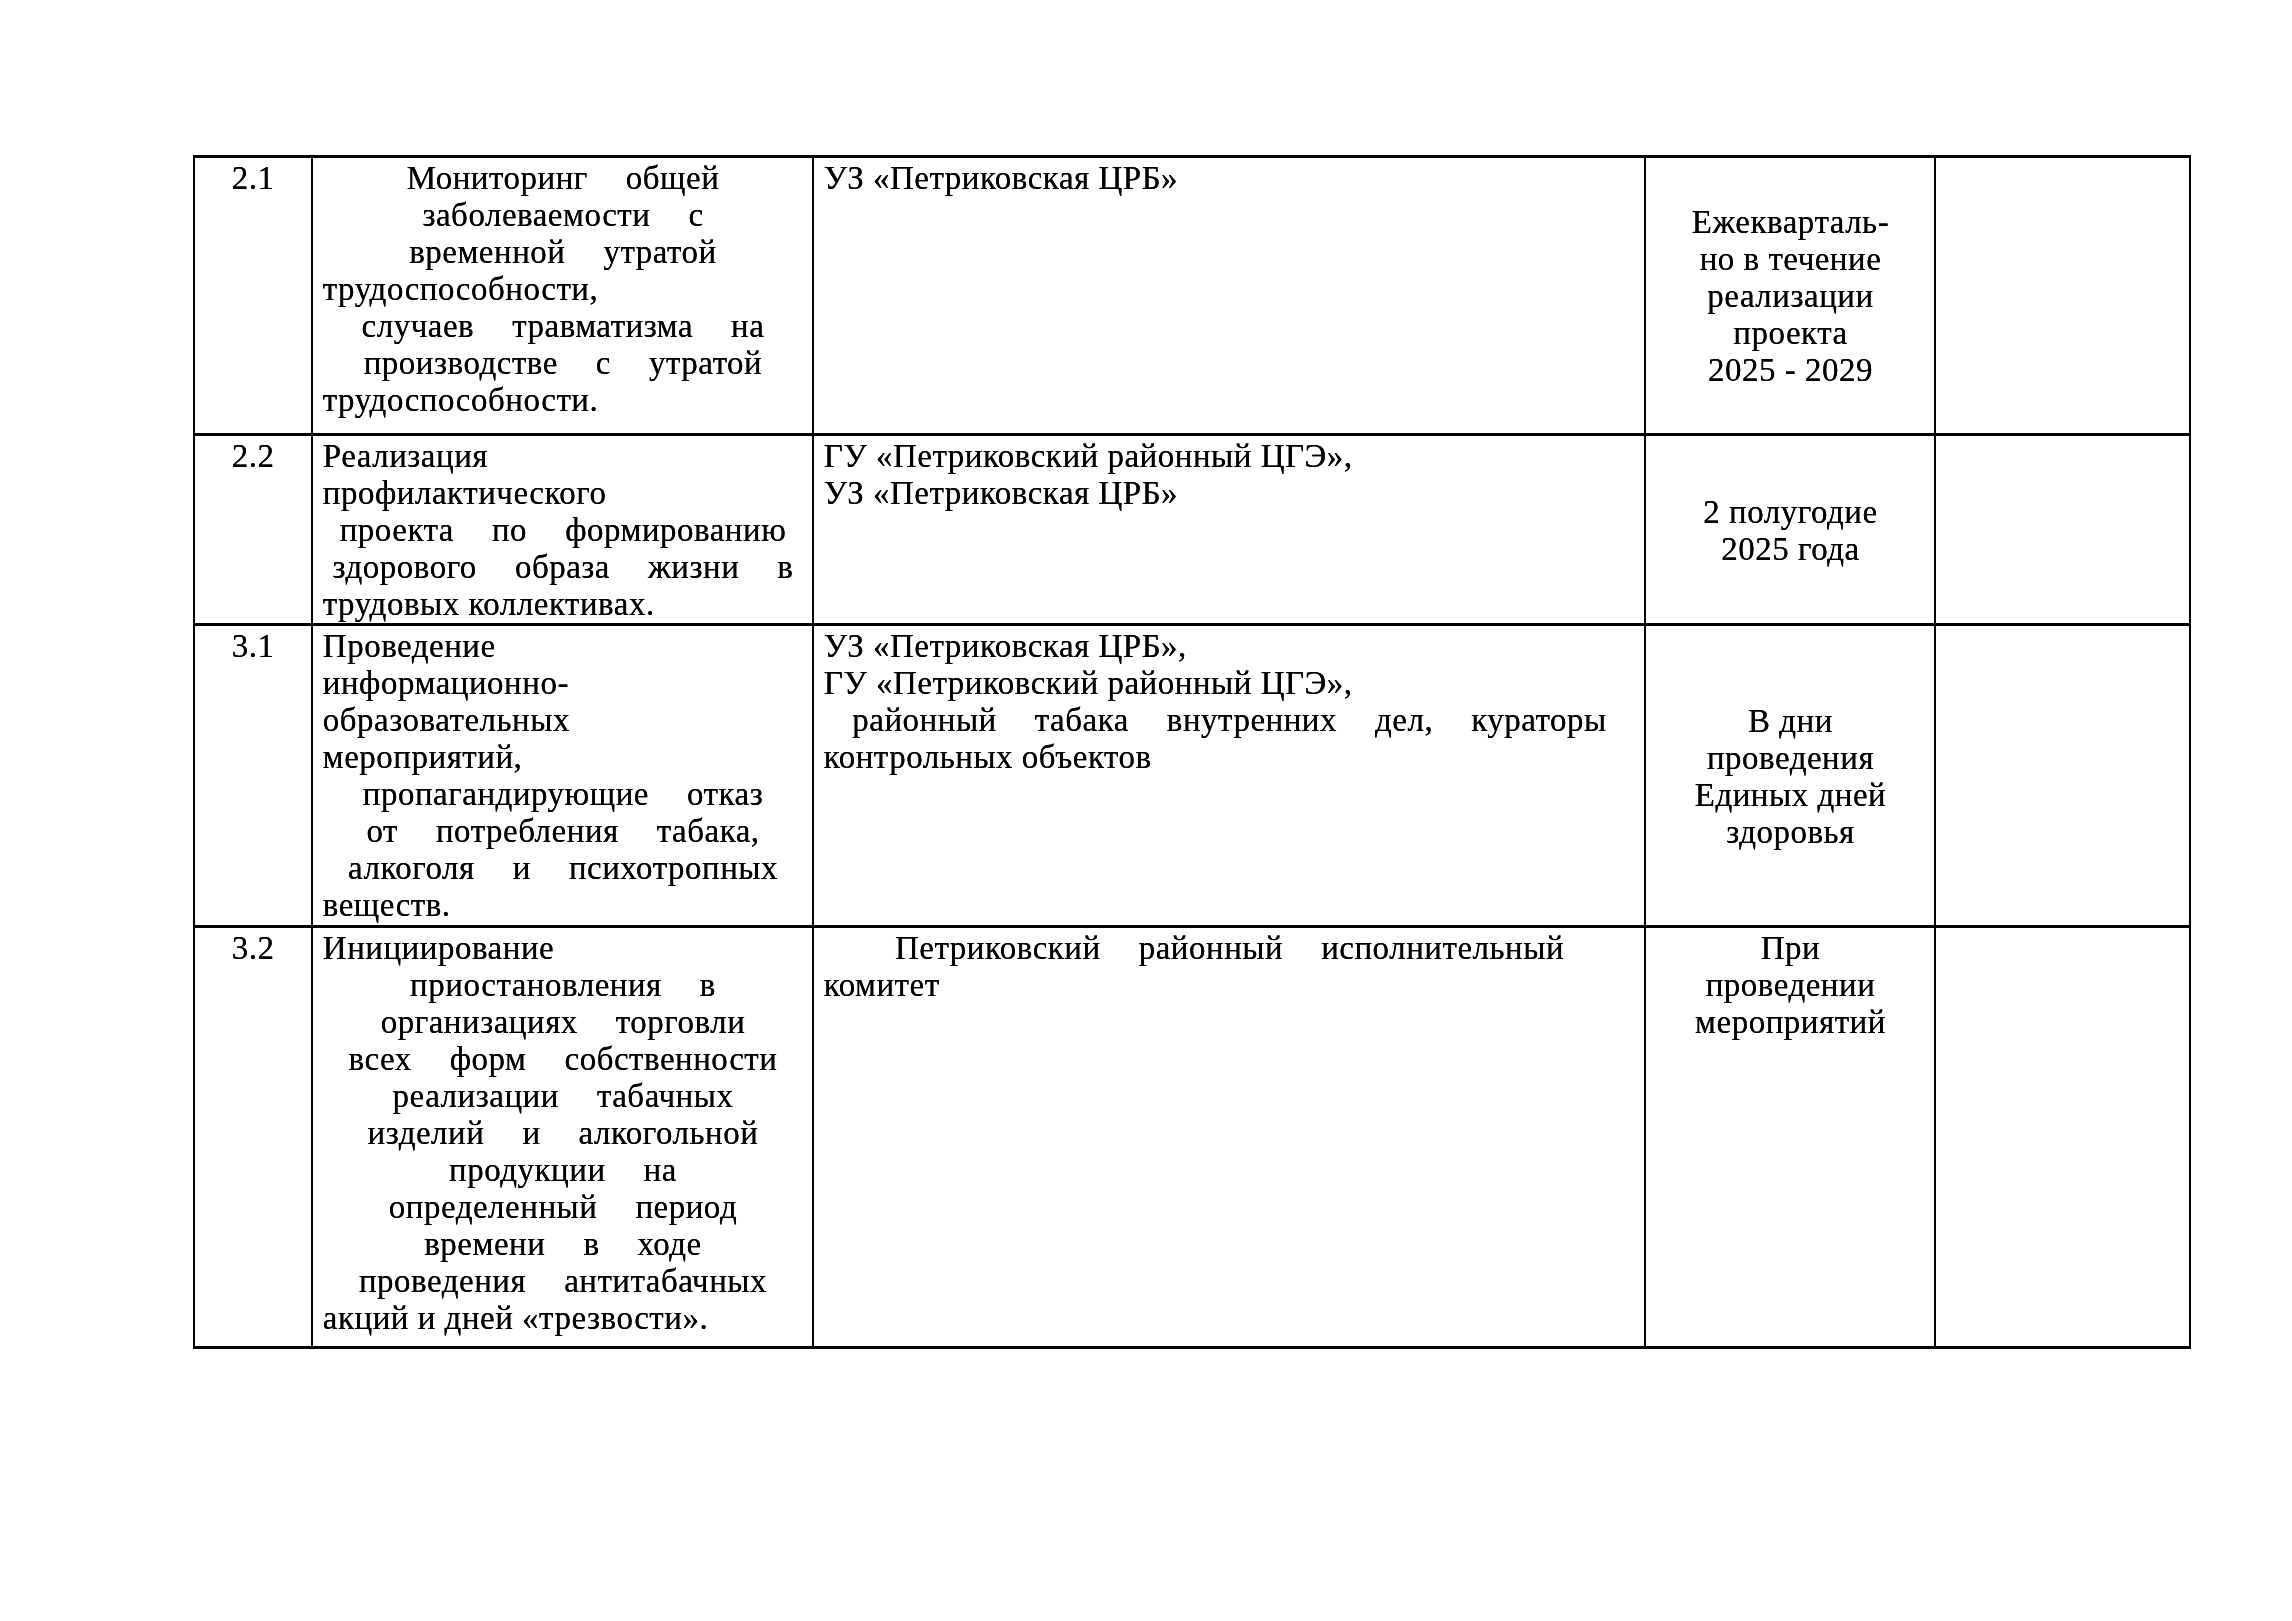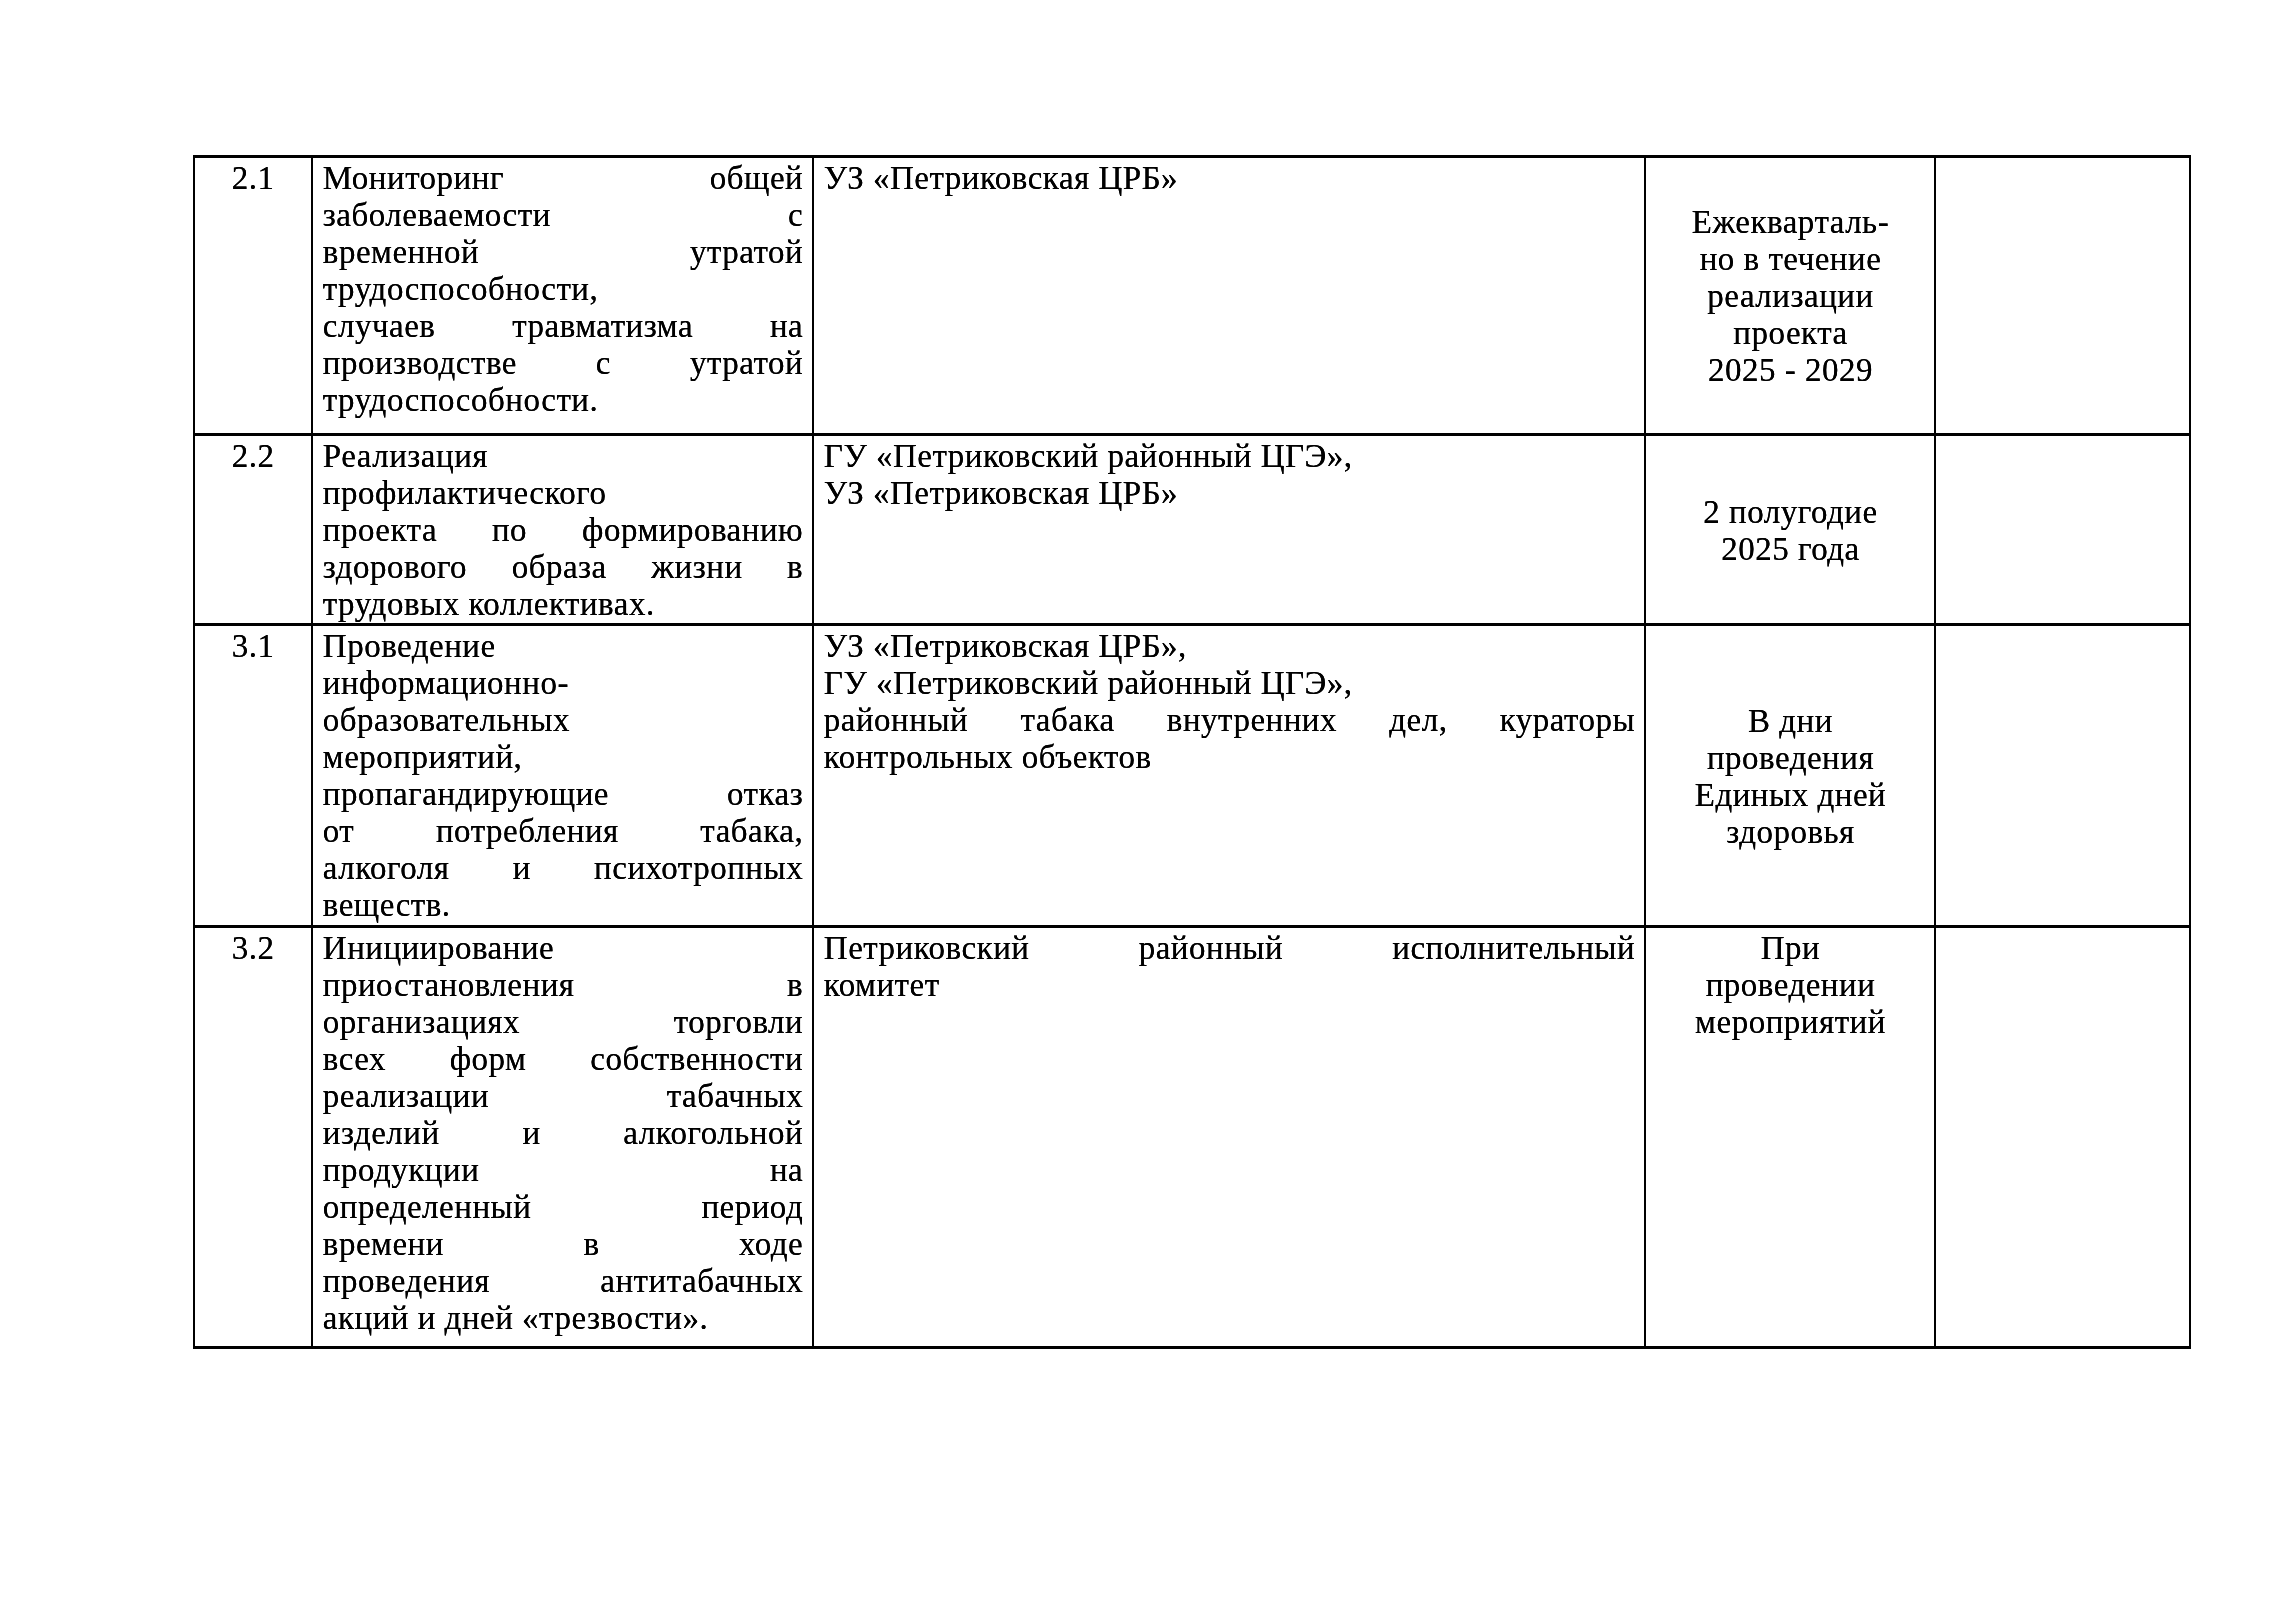--- a/index.html
+++ b/index.html
@@ -47,21 +47,21 @@
     padding: 2px 8.8px 0 9.8px;
     overflow: hidden;
   }
   tr.h-r21 { height: 278px; }
   tr.h-r22 { height: 190px; }
   tr.h-sec { height: 102px; }
   tr.h-r31 { height: 302px; }
   tr.h-r32 { height: 421px; margin-left: 44px; }
 
   .line { line-height: 37px; min-height: 37px; white-space: nowrap; }
-  .jline { display: flex; justify-content: space-between; }
+  .jline { display: flex; justify-content: center; gap: 38px; }
 
   td.c-num { text-align: center; padding-left: 2px; padding-right: 2px; }
   td.c-time { text-align: center; }
   td.c-time.vmid { vertical-align: middle; }
   td.c-time .line { white-space: normal; }
   td.c-mark { padding: 0; }
 
   td.c-section {
     text-align: center;
     font-weight: bold;

